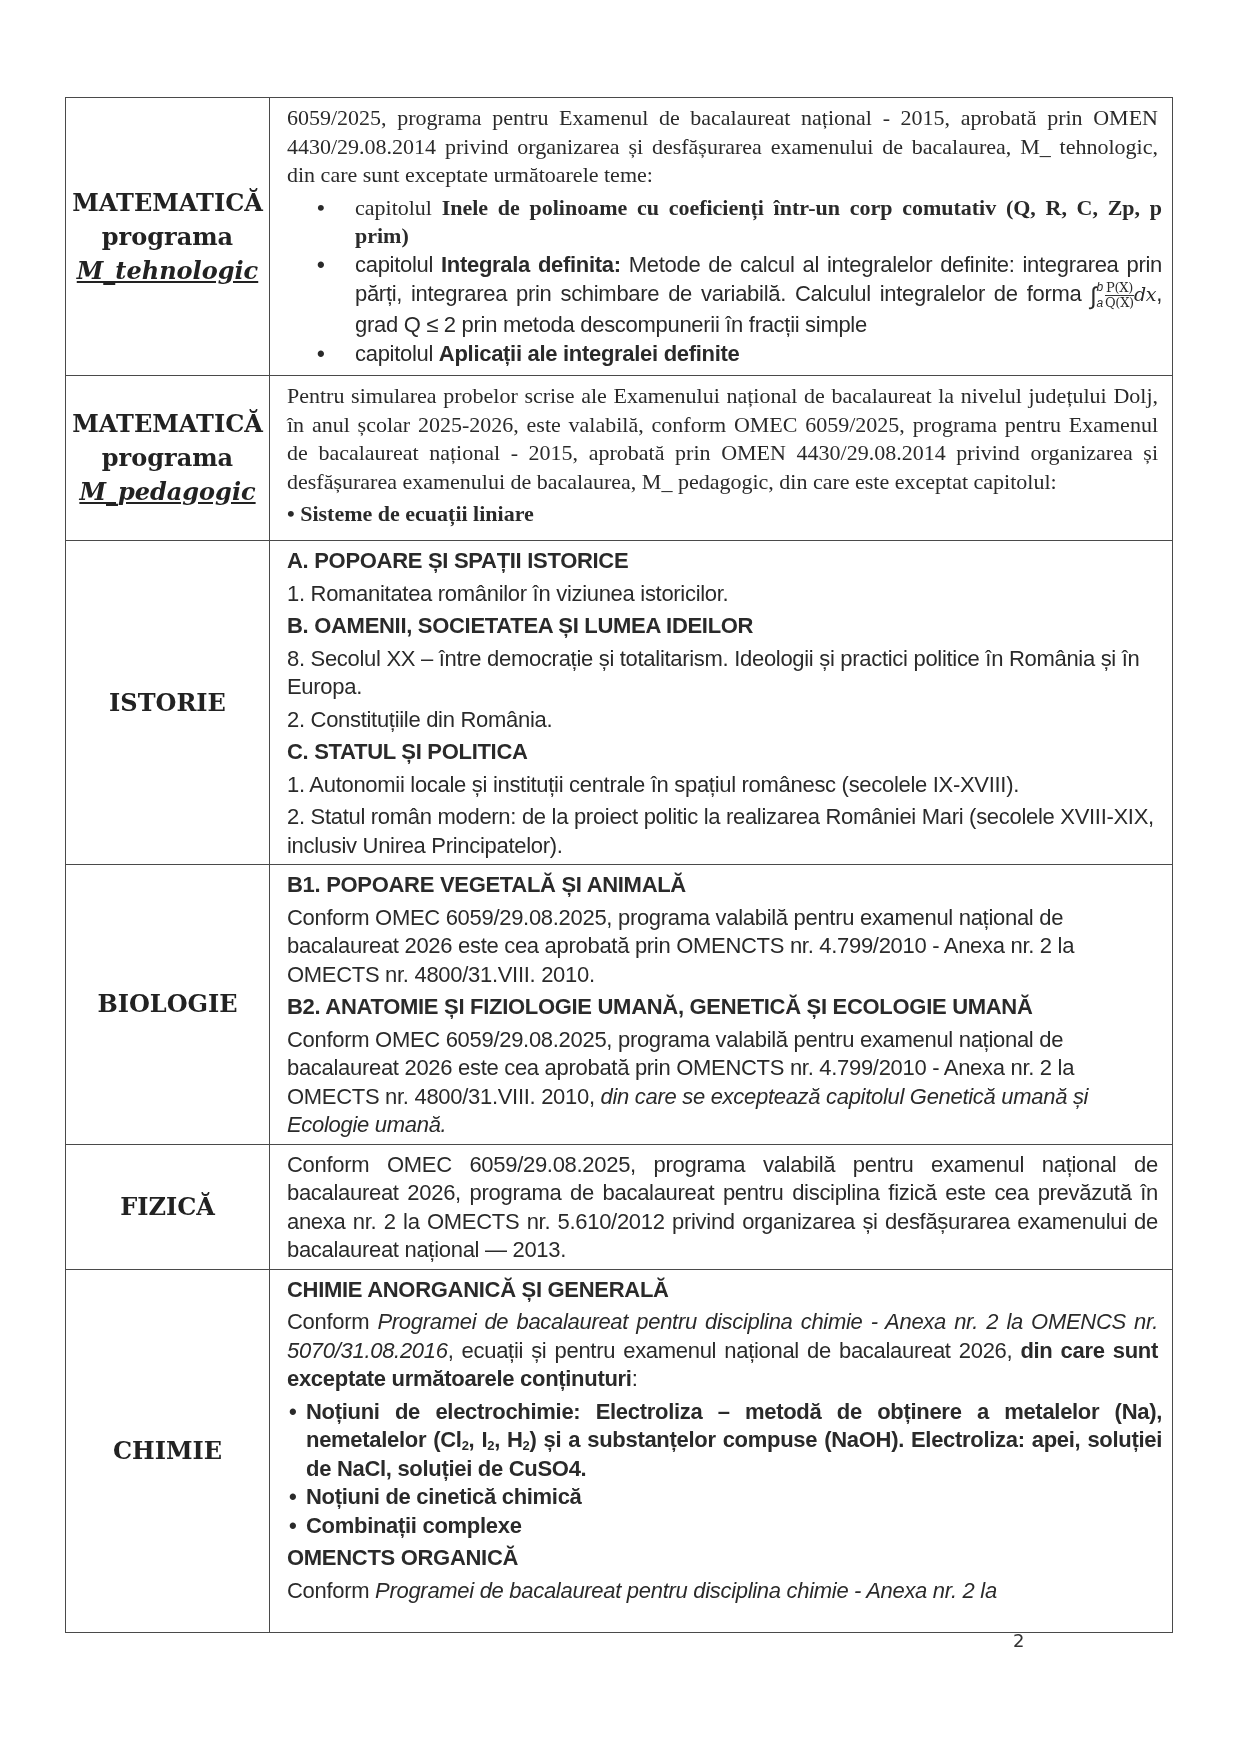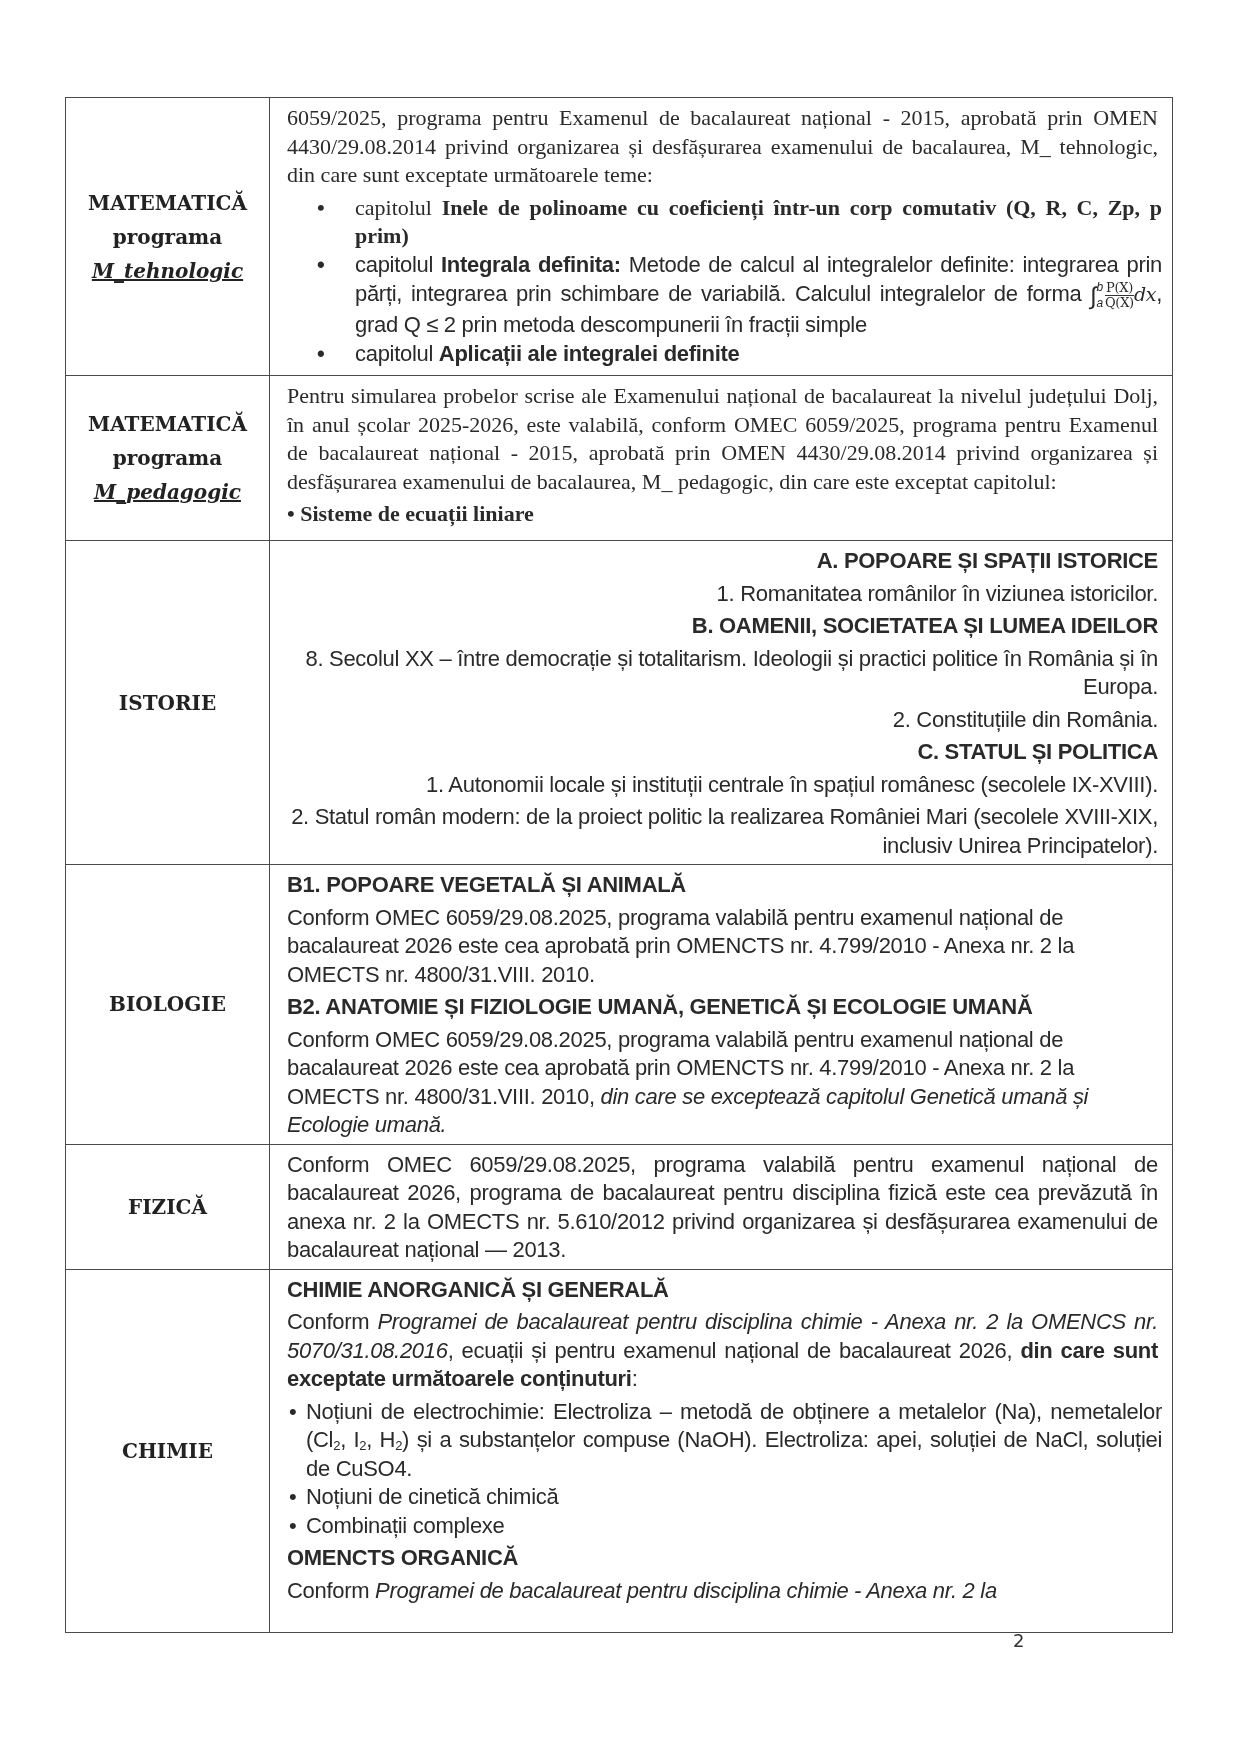--- a/index.html
+++ b/index.html
@@ -18,21 +18,21 @@
     border: 1.6px solid #4a4a4a;
     vertical-align: top;
     padding: 0;
   }
   .subj {
     width: 203px;
     text-align: center;
     vertical-align: middle !important;
     font-family: "DejaVu Serif", "Liberation Serif", serif;
     font-weight: bold;
-    font-size: 20px;
+    font-size: 24px;
     line-height: 34px;
     color: #222;
   }
   .subj .it { font-style: italic; display: block; text-decoration: underline; }
   .subj span { display: block; }
   .content {
     padding: 2px 10px 0 13px !important;
     font-family: "Liberation Serif", "DejaVu Serif", serif;
     font-size: 22px;
     line-height: 28.5px;
@@ -40,21 +40,21 @@
     color: #2a2a2a;
   }
   .narrow { font-family: "Liberation Sans Narrow", "Liberation Sans", sans-serif; letter-spacing: -0.3px; }
   .content p { margin: 4px; }
   .b { font-weight: bold; }
   .i { font-style: italic; }
   ul.bl { margin: 0; padding-left: 72px; list-style: none; }
   ul.bl li { position: relative; }
   ul.bl li::before { content: "\2022"; position: absolute; left: -38px; font-weight: bold; }
   ul.bl2 { margin: 0; padding-left: 23px; list-style: none; }
-  ul.bl2 li { position: relative; }
+  ul.bl2 li { position: relative; font-weight: bold; }
   ul.bl2 li::before { content: "\2022"; position: absolute; left: -17px; }
   .math { font-style: italic; font-family: "DejaVu Serif", serif; font-size: 19px; }
   .frac { display: inline-block; vertical-align: middle; text-align: center; font-size: 13px; line-height: 14px; font-family: "DejaVu Serif", serif; }
   .frac .num { display: block; border-bottom: 1px solid #333; padding: 0 1px; }
   .frac .den { display: block; }
   .intg { font-size: 24px; font-style: italic; vertical-align: -3px; }
   .lims { display: inline-block; vertical-align: middle; font-size: 12px; line-height: 16px; font-style: italic; margin-right: 2px; }
   .lims span { display: block; }
   .page-number {
     position: absolute; left: 1013px; top: 1630px;
@@ -94,21 +94,21 @@
     <td class="content">
       <p>Pentru simularea probelor scrise ale Examenului național de bacalaureat la nivelul județului Dolj, în anul școlar 2025-2026, este valabilă,  conform OMEC 6059/2025, programa pentru Examenul de bacalaureat național - 2015, aprobată prin OMEN 4430/29.08.2014 privind organizarea și desfășurarea examenului de bacalaurea, M_ pedagogic, din care este exceptat capitolul:</p>
       <p class="b">• <span>Sisteme de ecuații liniare</span></p>
     </td>
   </tr>
 
   <tr style="height:260px">
     <td class="subj">
       <span>ISTORIE</span>
     </td>
-    <td class="content narrow" style="text-align:right">
+    <td class="content narrow" style="text-align:left">
       <p class="b">A. POPOARE ȘI SPAȚII ISTORICE</p>
       <p>1. Romanitatea românilor în viziunea istoricilor.</p>
       <p class="b">B. OAMENII, SOCIETATEA ȘI LUMEA IDEILOR</p>
       <p>8. Secolul XX – între democrație și totalitarism. Ideologii și practici politice în România și în Europa.</p>
       <p>2. Constituțiile din România.</p>
       <p class="b">C. STATUL ȘI POLITICA</p>
       <p>1. Autonomii locale și instituții centrale  în spațiul românesc (secolele IX-XVIII).</p>
       <p>2. Statul român modern: de la proiect politic la realizarea României Mari (secolele XVIII-XIX, inclusiv Unirea Principatelor).</p>
     </td>
   </tr>

